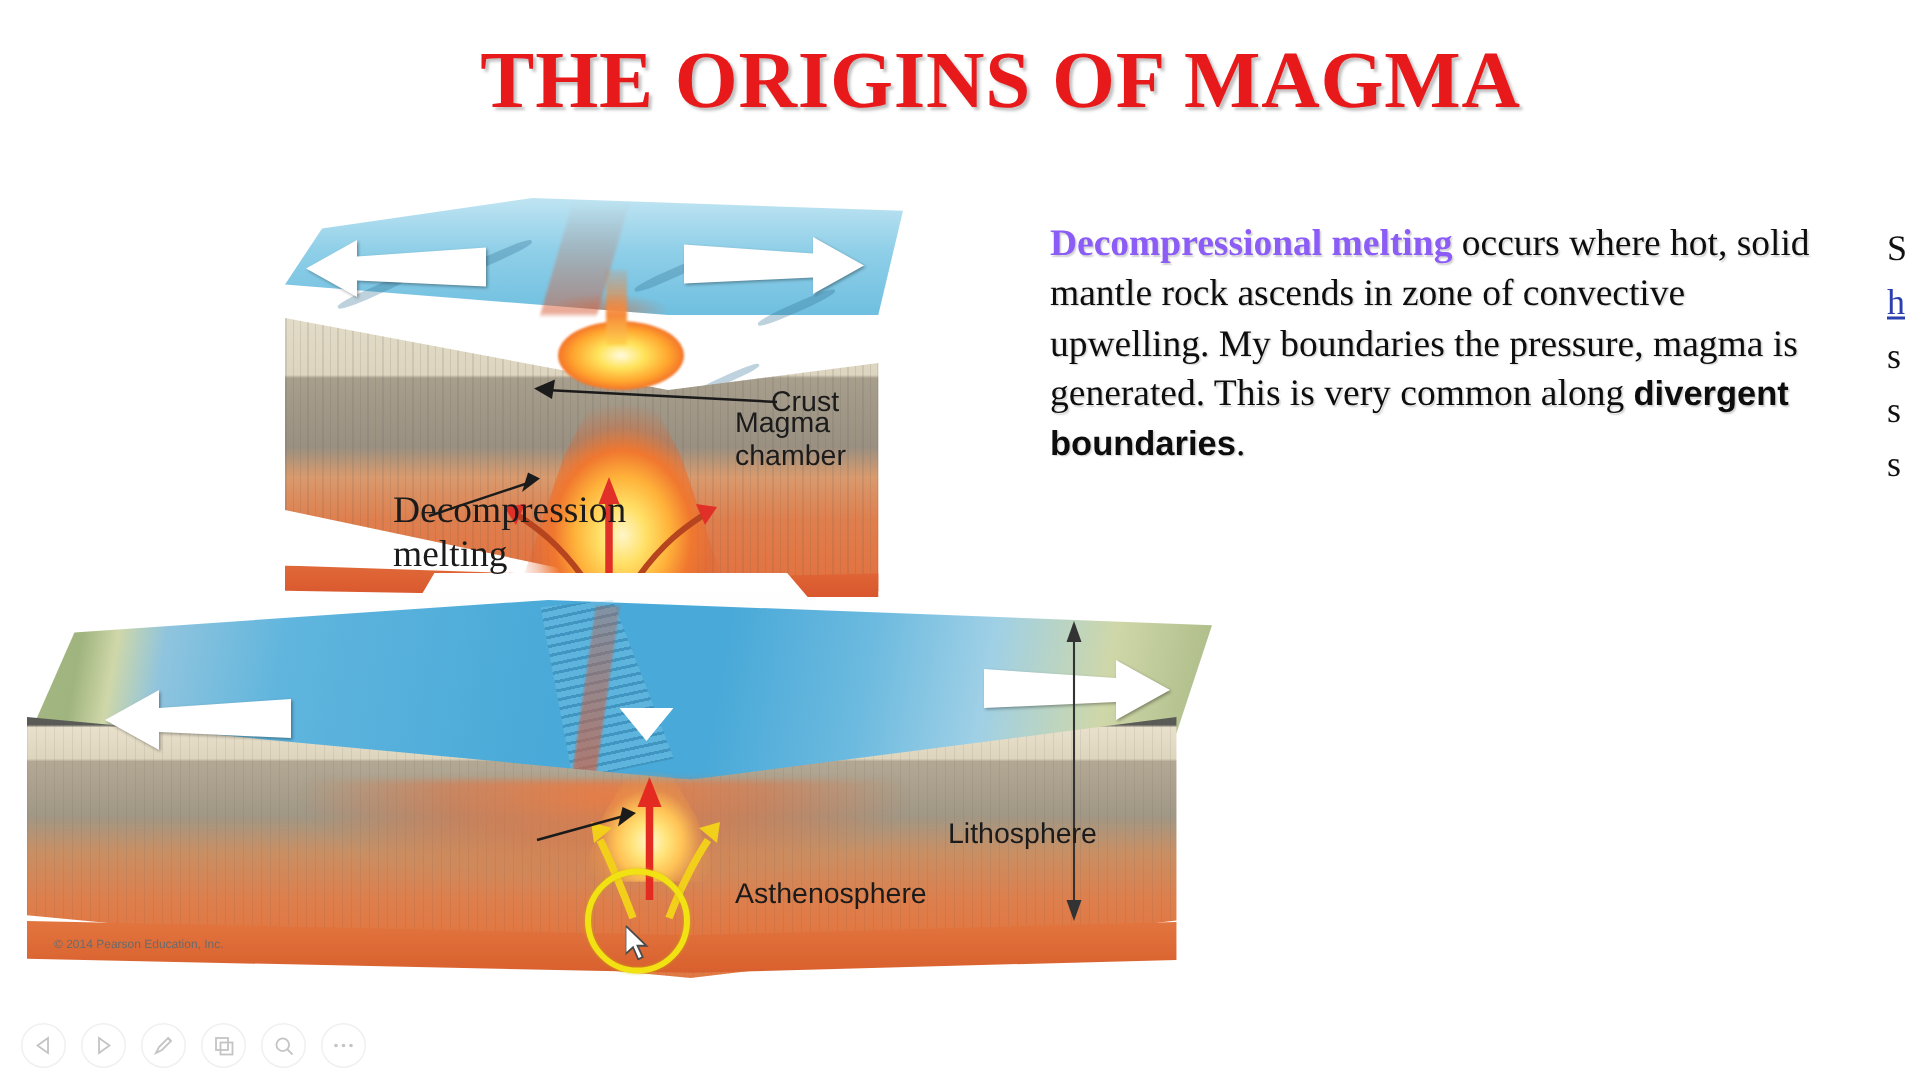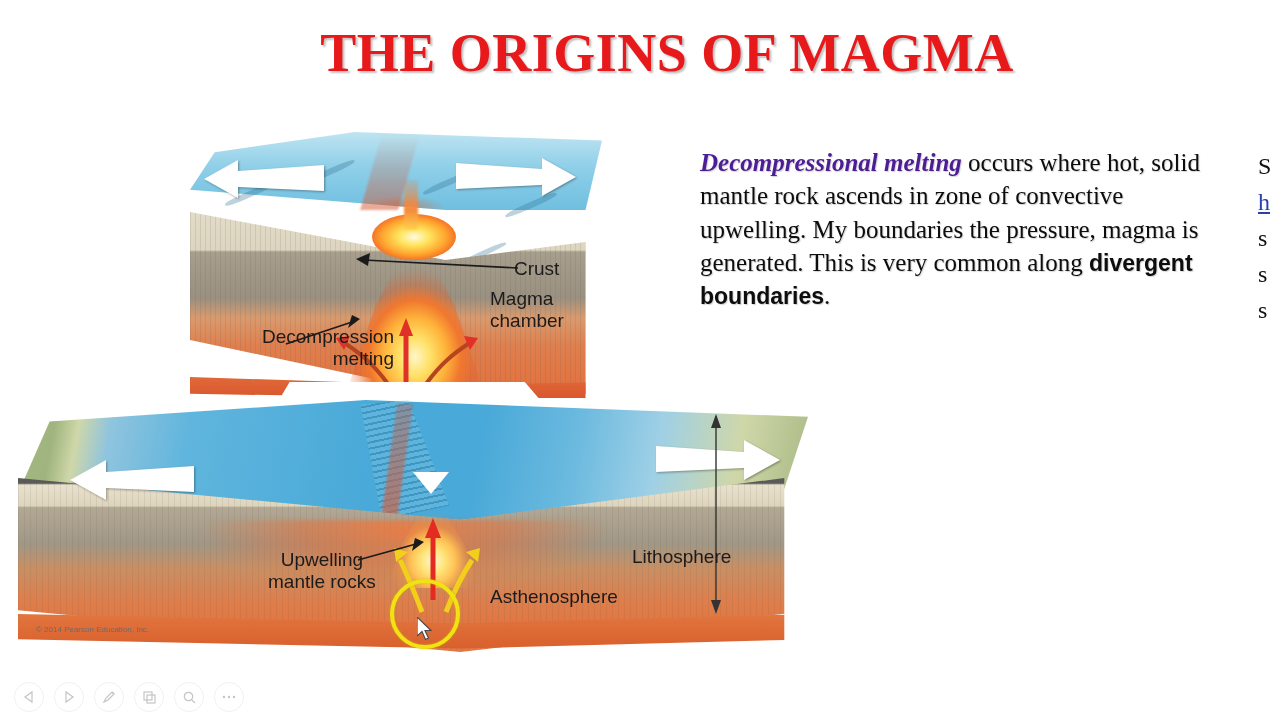--- a/index.html
+++ b/index.html
@@ -20,21 +20,21 @@
     margin-left:27px;
   }
 
   
   .body-text {
     position:absolute; left:700px; top:146px; width:515px;
     font-family:"Liberation Serif", serif;
     font-size:25px; line-height:1.33; color:#0d0d0d;
     text-shadow:1px 1px 1px rgba(165,165,165,.5);
   }
-  .body-text .hl-red { color:#4c1d95; font-weight:bold;font-style:italic; }
+  .body-text .hl-red { color:#8b5cf6; font-weight:bold; }
   .body-text .hl-bold { font-family:"Liberation Sans", sans-serif; font-weight:bold; font-size:23px; }
 
   
   .right-col {
     position:absolute; left:1258px; top:148px; width:70px;
     font-family:"Liberation Serif", serif;
     font-size:24px; line-height:1.5; color:#111; white-space:nowrap;
   }
   .right-col .lnk { color:#2a3fb0; text-decoration:underline; }
 
@@ -184,22 +184,22 @@
   
   .warr { position:absolute; filter:drop-shadow(1px 1px 1px rgba(0,0,0,.35)); }
 
   
   .lbl {
     position:absolute;
     font-family:"Liberation Sans", sans-serif;
     color:#1b1b1b; line-height:1.16;
   }
   .lbl-crust   { left:514px; top:258px; font-size:19px; }
-  .lbl-magma   { left:490px; top:288px; font-size:19px; }
-  .lbl-decomp  { left:262px; top:326px; font-size:19px; text-align:right; }
+  .lbl-magma   { left:490px; top:272px; font-size:19px; }
+  .lbl-decomp  { left:262px; top:326px; font-size:25px; text-align:left;font-family:Liberation Serif, serif; }
   .lbl-upwell  { left:268px; top:549px; font-size:19px; text-align:center; }
   .lbl-asth    { left:472px; top:586px; font-size:19px;margin-left:18px; }
   .lbl-litho   { left:632px; top:546px; font-size:19px; }
 
   .copyright {
     position:absolute; left:36px; top:625px;
     font-family:"Liberation Sans", sans-serif; font-size:8px; color:#6b6b6b;
   }
 
   
@@ -318,23 +318,20 @@
     </svg>
   </div>
 
   <div class="lbl lbl-crust">Crust</div>
   <div class="lbl lbl-magma">
     <span>Magma<br>chamber</span>
   </div>
   <div class="lbl lbl-decomp">
     <span>Decompression<br>melting</span>
   </div>
-  <div class="lbl lbl-upwell">
-    <span>Upwelling<br>mantle rocks</span>
-  </div>
   <div class="lbl lbl-asth">Asthenosphere</div>
   <div class="lbl lbl-litho">Lithosphere</div>
 
   <div class="copyright">© 2014 Pearson Education, Inc.</div>
 
   <div class="annot-circle"></div>
 
   <svg class="cursor" width="18" height="26" viewBox="0 0 18 26">
     <polygon points="0,0 0,19 5,14.5 8.5,22.5 11.5,21 8,13.5 14,13.5" fill="#ffffff" stroke="#4a4a4a" stroke-width="1.2"></polygon>
   </svg>

